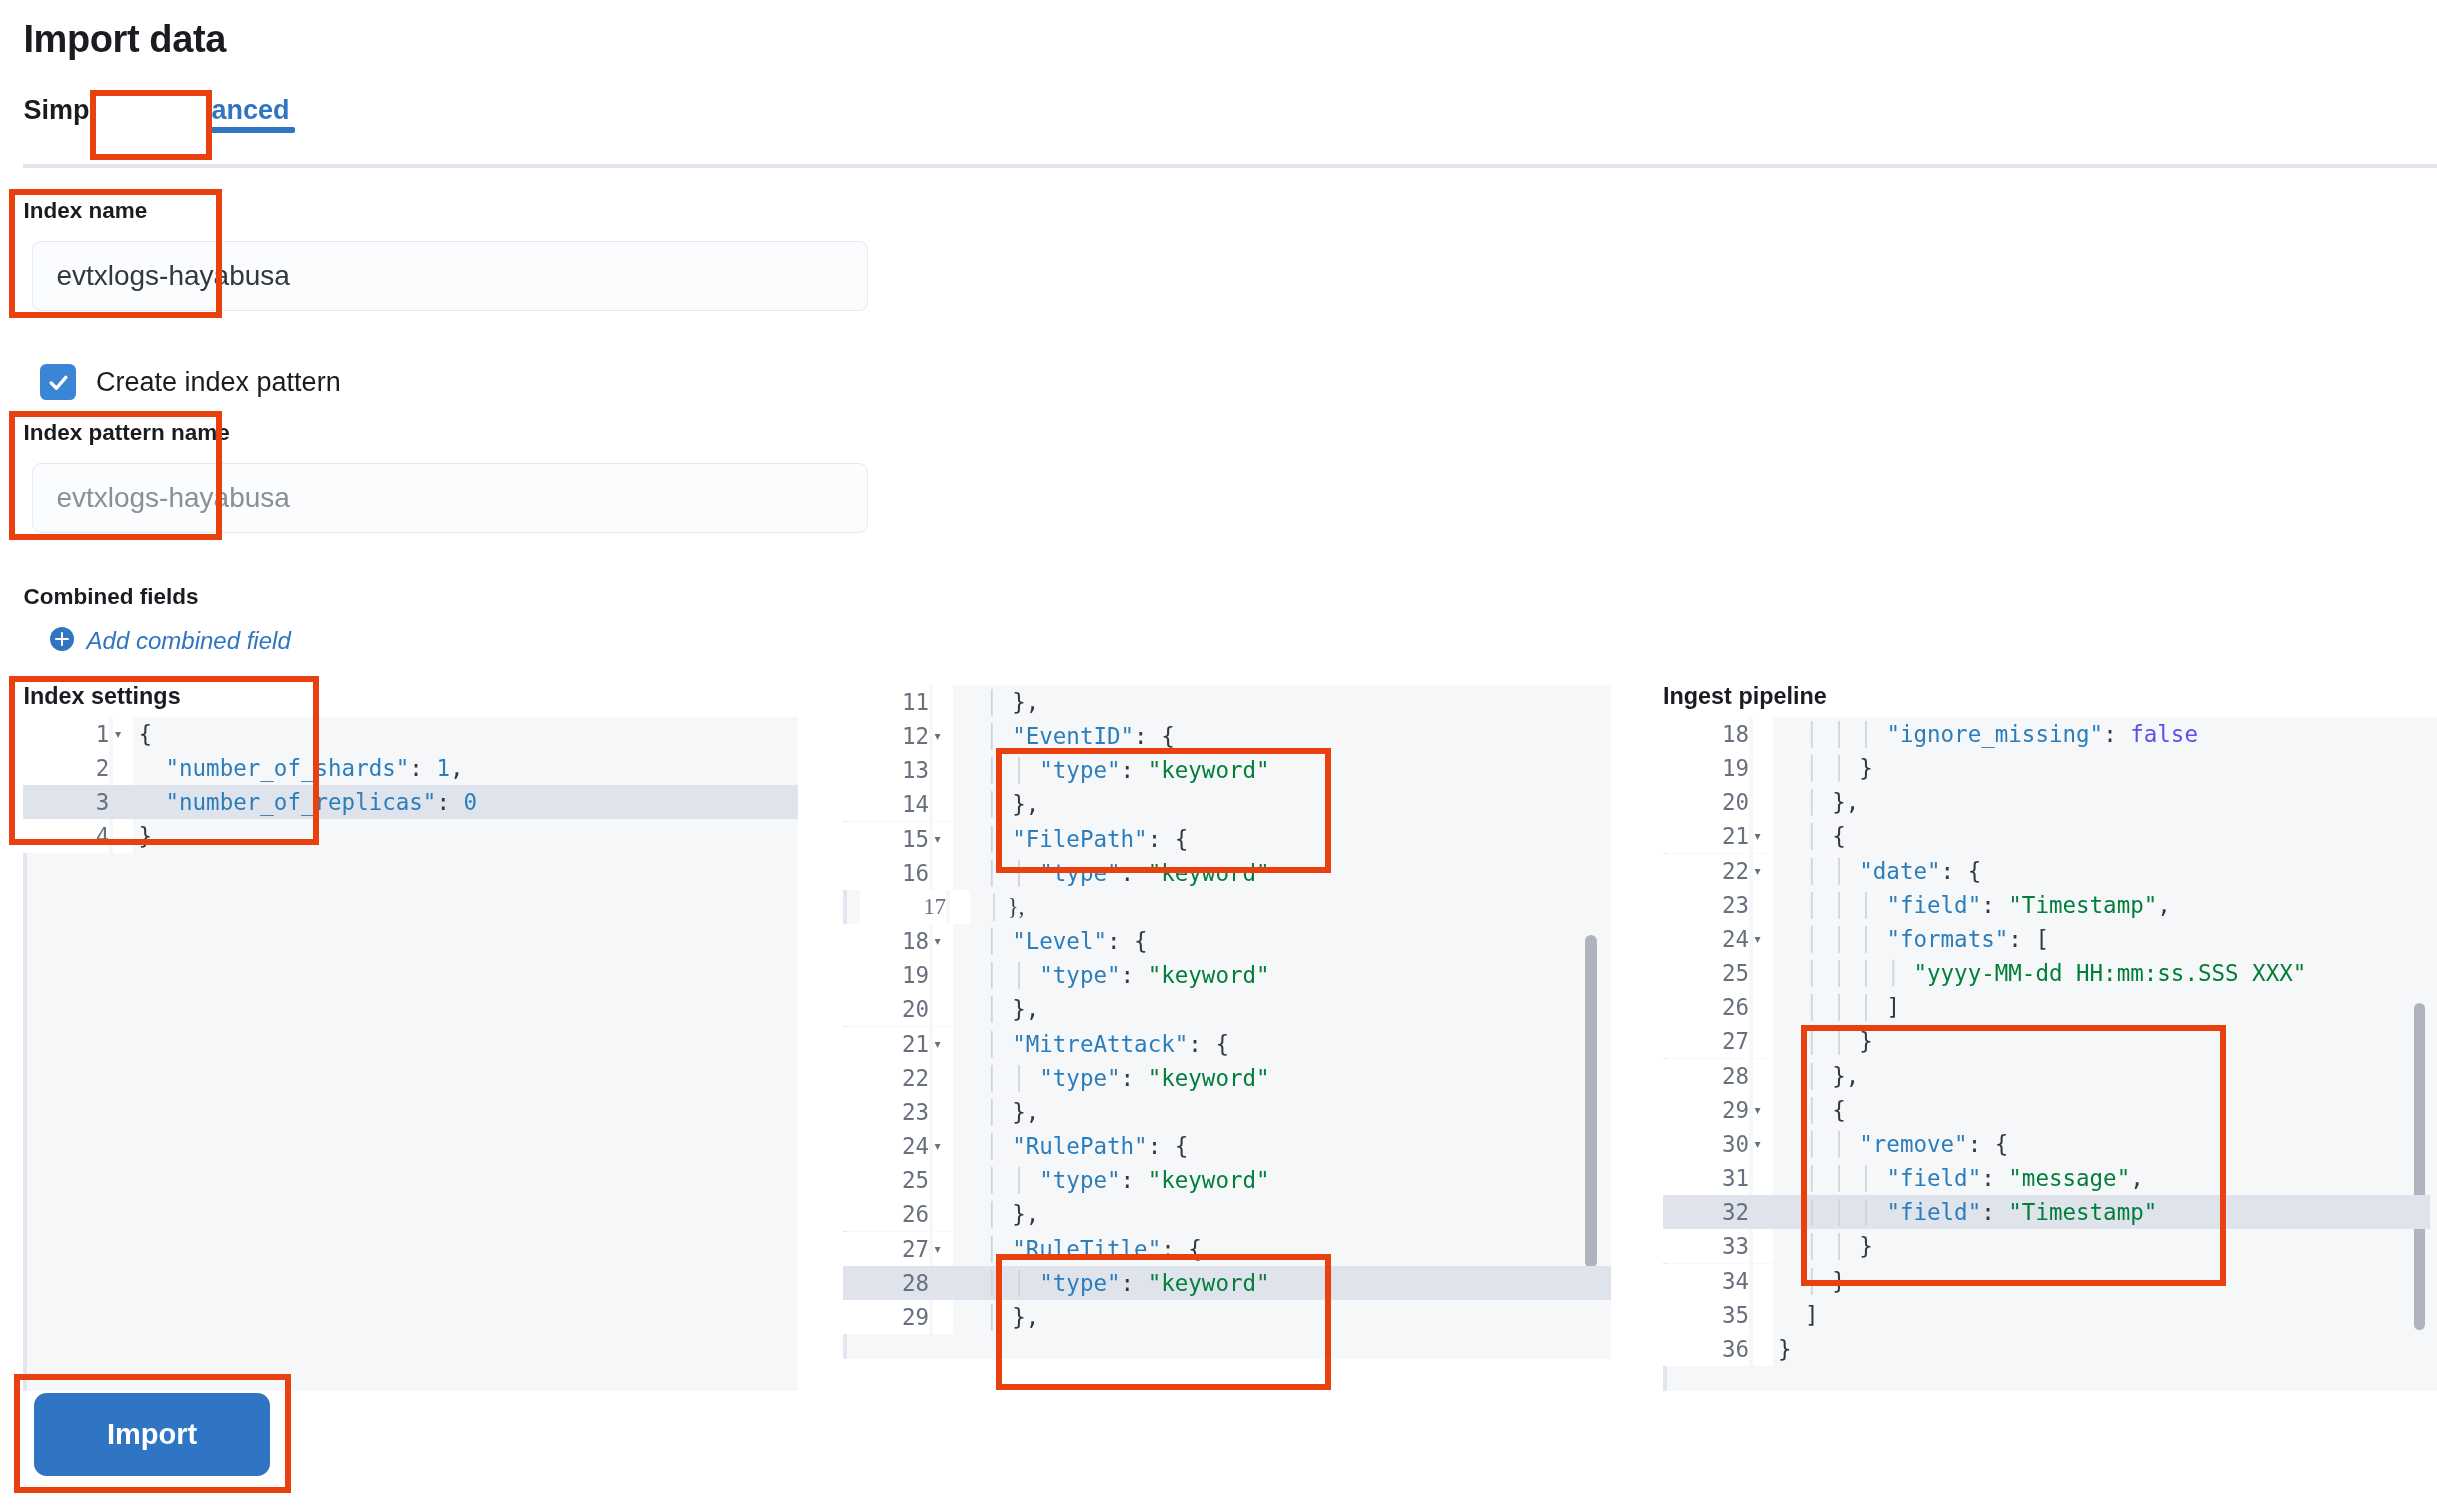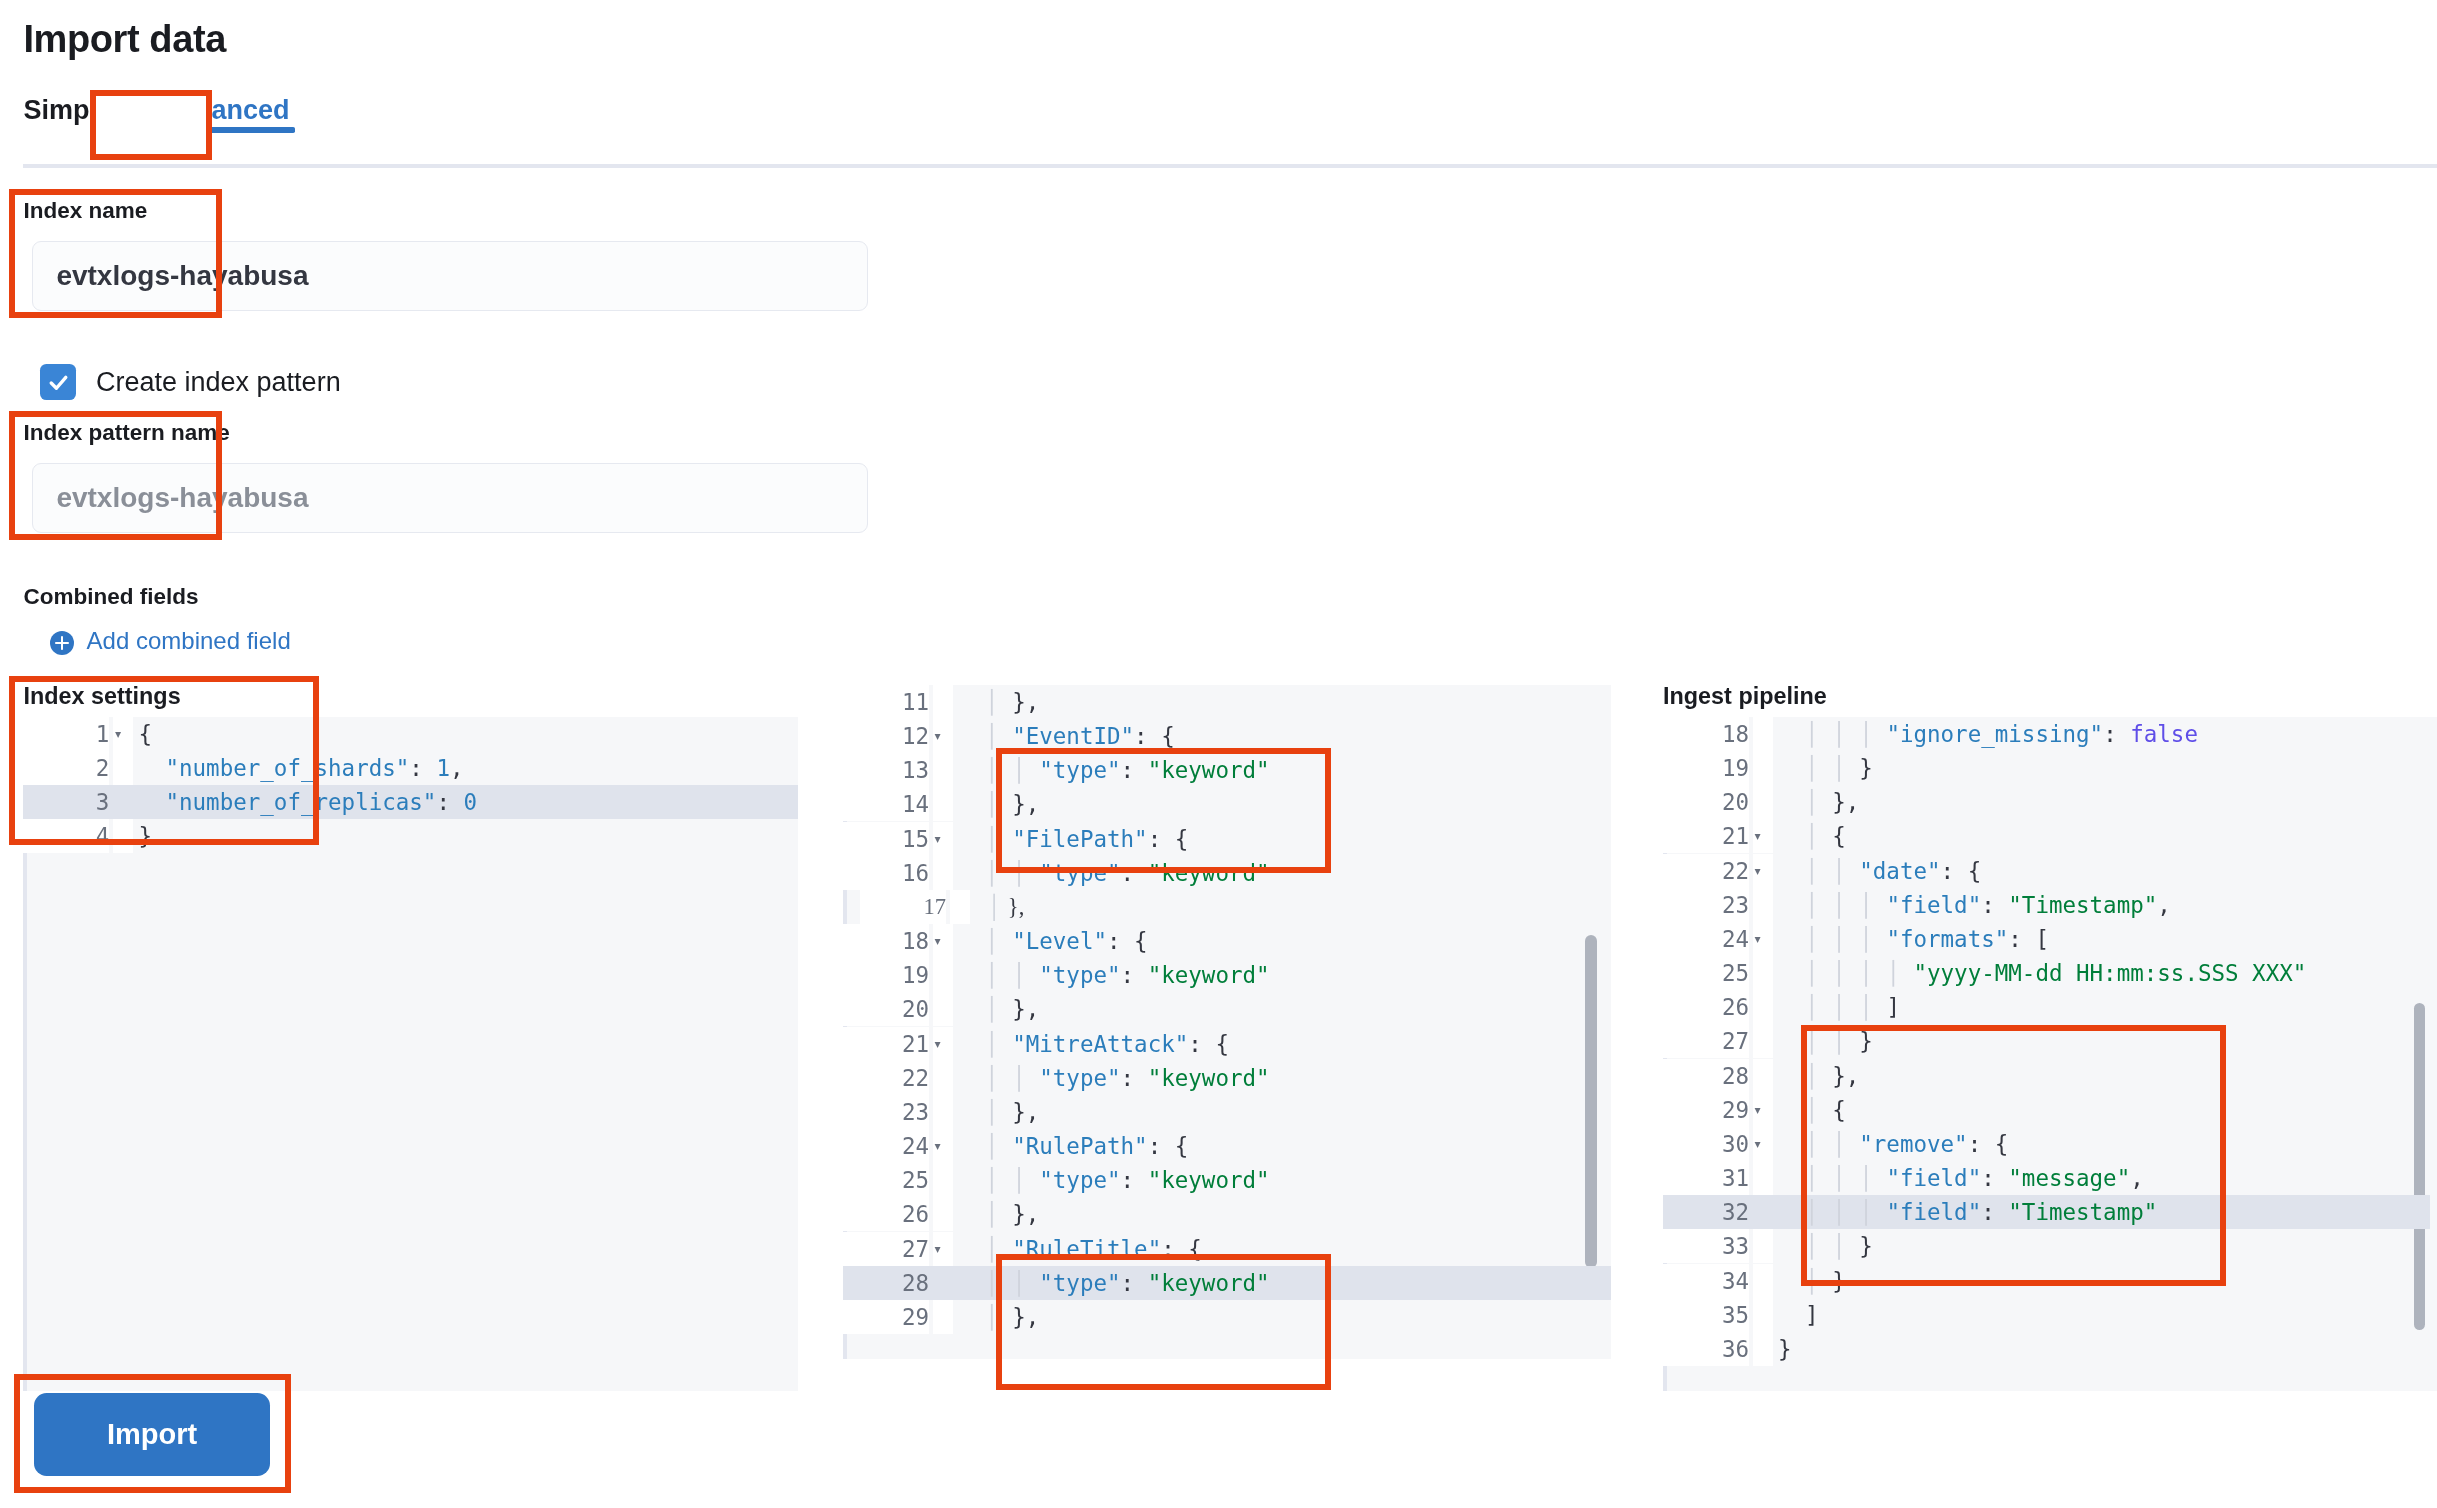--- a/index.html
+++ b/index.html
@@ -46,42 +46,42 @@
     position: absolute;
     background: #fbfcfd;
     border: 1.8px solid #e6e9f0;
     border-radius: 9px;
     font-size: 28px;
     color: #343741;
     padding: 0 23.4px;
     display: flex; align-items: center;
     font-family: "Liberation Sans", sans-serif;
     outline: none;
-    width: 836px; height: 70px; font-weight: bold;
+    width: 836px; height: 70px;
   }
   .text-input.placeholder { color: #8a8f98; }
 
   
   #create-index-pattern-row {
     position: absolute; left: 32px; top: 364px;
     display: flex; align-items: center; gap: 20px; margin-left: 8px;
   }
   .checkbox {
     width: 36px; height: 36px; border-radius: 6.3px;
     background: #3a85d6; display: flex; align-items: center; justify-content: center;
     cursor: pointer; flex: 0 0 auto;
   }
   .checkbox svg { width: 25px; height: 25px; }
   #create-index-pattern-label { font-size: 27px; color: #1a1c21; }
 
   
   #combined-fields-label { left: 23.4px; top: 584px; }
   #add-combined-field {
     position: absolute; left: 50px; top: 627px;
-    display: flex; align-items: flex-end; gap: 12.6px; cursor: pointer;
+    display: flex; align-items: flex-start; gap: 12.6px; cursor: pointer; font-style: italic;
   }
   .plus-icon {
     width: 24px; height: 24px; border-radius: 50%; background: #2f75c4;
     position: relative; flex: 0 0 auto;
   }
   .plus-icon::before, .plus-icon::after {
     content: ""; position: absolute; background: #fff; border-radius: 0.9px;
   }
   .plus-icon::before { left: 5.4px; right: 5.4px; top: 10.8px; height: 2.7px; }
   .plus-icon::after  { top: 5.4px; bottom: 5.4px; left: 10.8px; width: 2.7px; }

